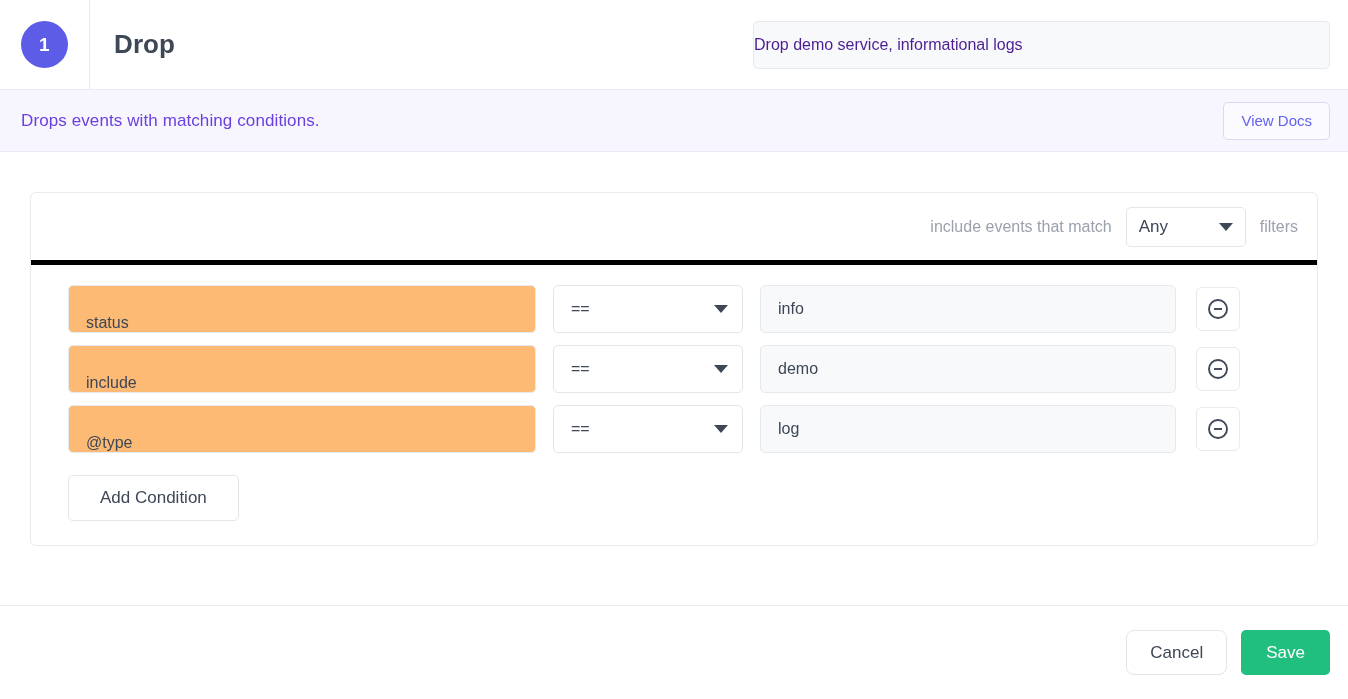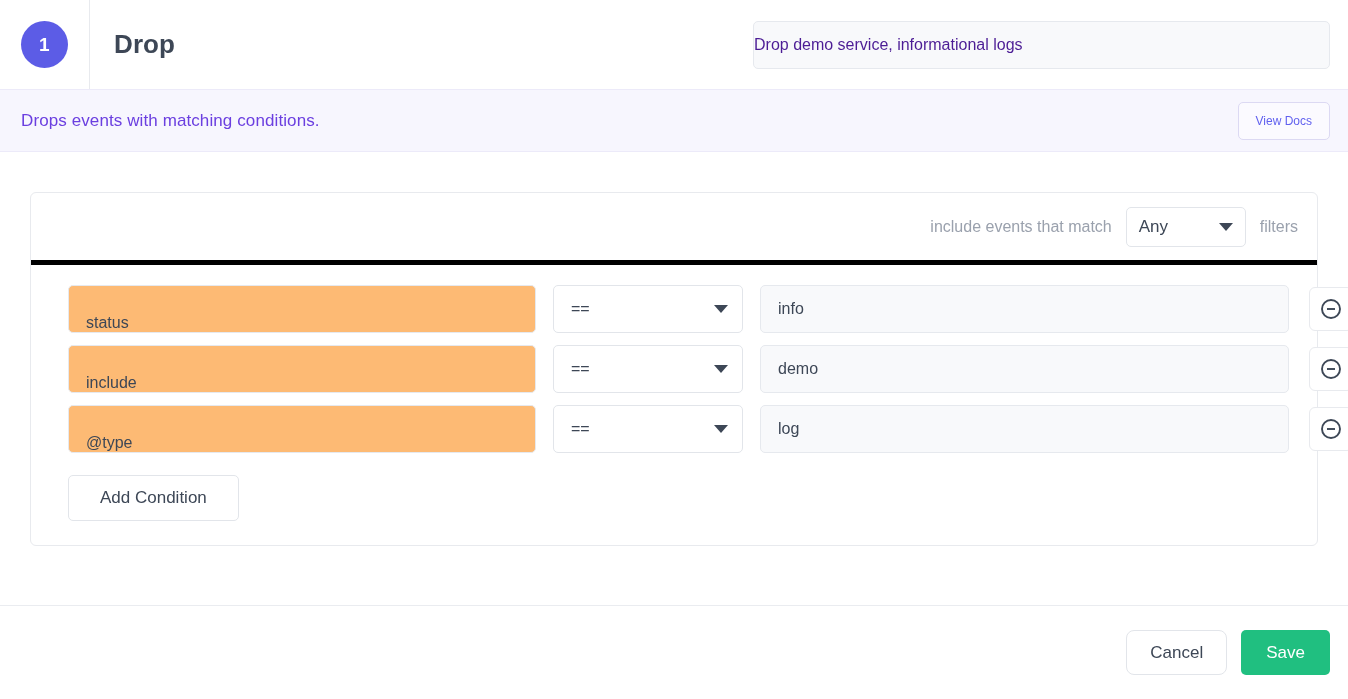--- a/index.html
+++ b/index.html
@@ -94,21 +94,21 @@
     letter-spacing: 0.1px;
   }
   .banner-spacer { flex: 1 1 auto; }
   .view-docs-btn {
     height: 38px;
     padding: 0 17px;
     border: 1px solid #dcd9f3;
     border-radius: 5px;
     background: #fbfaff;
     color: #6161ef;
-    font-size: 12px;
+    font-size: 15px;
     font-family: "Liberation Sans", sans-serif;
     display: flex;
     align-items: center;
     cursor: pointer;
   }
 
   
   .body-area {
     position: relative;
     height: 516px;
@@ -201,21 +201,21 @@
     align-items: center;
     padding: 0 17px;
     font-size: 16px;
     color: #3d4756;
     position: relative;
     cursor: pointer;
     flex: 0 0 auto;
   }
   .cond-op .caret { right: 14px; }
   .cond-value {
-    width: 529px;
+    width: 416px;
     height: 48px;
     margin-left: 17px;
     background: #f8f9fb;
     border: 1px solid #e6e9ee;
     border-radius: 5px;
     display: flex;
     align-items: center;
     padding: 0 17px;
     font-size: 16px;
     color: #3d4756;

